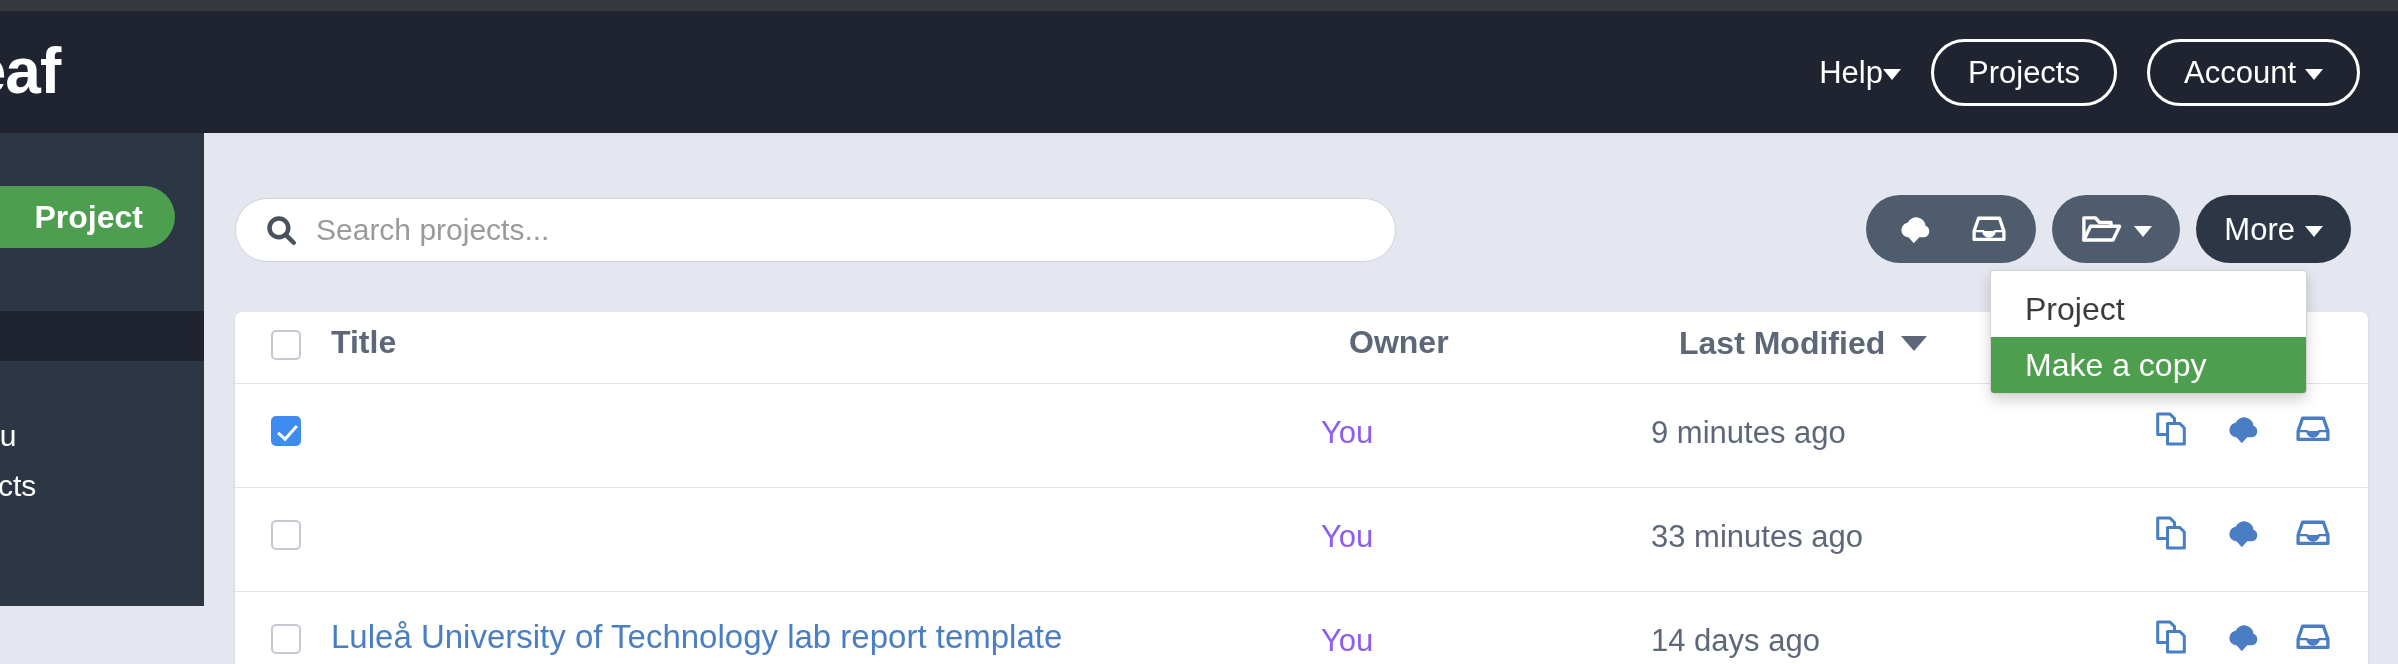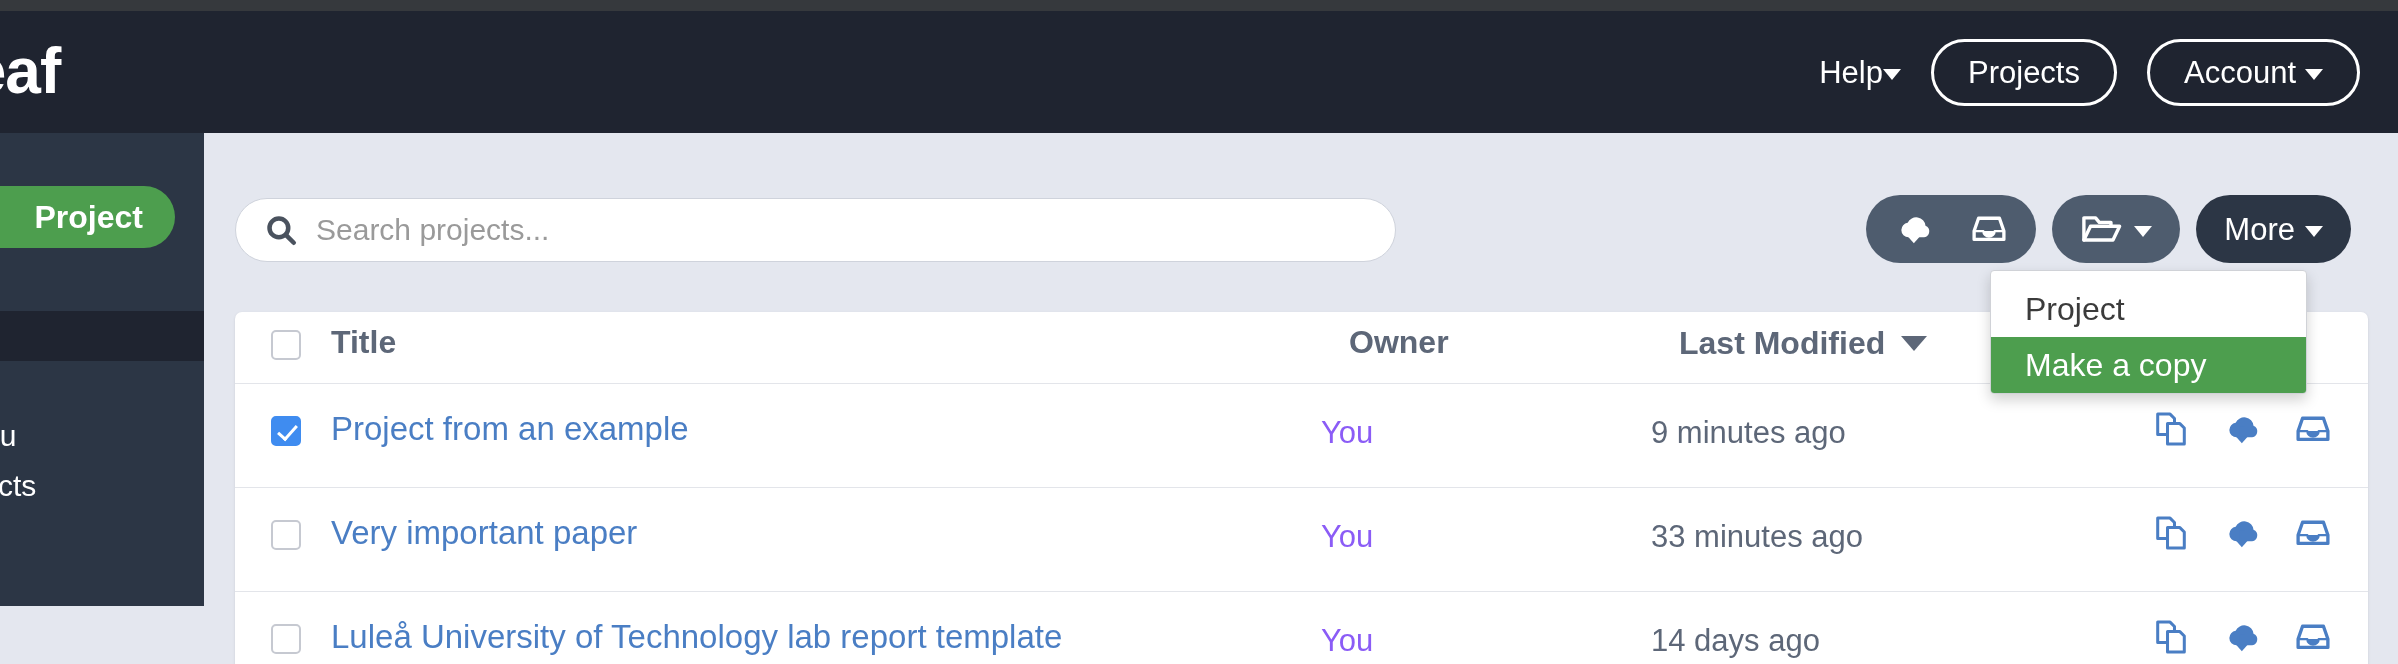--- a/index.html
+++ b/index.html
@@ -488,23 +488,20 @@
         <div class="col-modified">
           <span class="th-label">Last Modified</span>
           <span class="sort-caret"></span>
         </div>
         <div class="col-actions"></div>
       </div>
 
       <div class="trow">
         <div class="col-title">
           <span class="chk checked"></span>
-          <span class="title-wrap">
-            <a class="project-link">Project from an example</a>
-          </span>
         </div>
         <div class="col-owner">You</div>
         <div class="col-modified">9 minutes ago</div>
         <div class="col-actions">
           <span class="row-icon">
             <svg width="38" height="38" viewBox="0 0 24 24" fill="none" stroke="#4a7ec4" stroke-width="1.9" stroke-linejoin="round">
               <path d="M3.6 2.6 H11.4 L14.2 5.4 V15.4 H3.6 Z"></path>
               <path d="M9.8 8.6 H17.6 L20.4 11.4 V21.4 H9.8 Z" fill="#ffffff"></path>
             </svg>
           </span>
@@ -520,23 +517,20 @@
               <path d="M2.6 11.3 L5.4 3.2 H18.6 L21.4 11.3 V16.6 H2.6 Z"></path>
               <path d="M2.6 11.3 H8.4 A3.6 3.6 0 0 0 15.6 11.3 H21.4" fill="#4a7ec4" stroke="#4a7ec4" stroke-width="1.4"></path>
             </svg>
           </span>
         </div>
       </div>
 
       <div class="trow">
         <div class="col-title">
           <span class="chk"></span>
-          <span class="title-wrap">
-            <a class="project-link">Very important paper</a>
-          </span>
         </div>
         <div class="col-owner">You</div>
         <div class="col-modified">33 minutes ago</div>
         <div class="col-actions">
           <span class="row-icon">
             <svg width="38" height="38" viewBox="0 0 24 24" fill="none" stroke="#4a7ec4" stroke-width="1.9" stroke-linejoin="round">
               <path d="M3.6 2.6 H11.4 L14.2 5.4 V15.4 H3.6 Z"></path>
               <path d="M9.8 8.6 H17.6 L20.4 11.4 V21.4 H9.8 Z" fill="#ffffff"></path>
             </svg>
           </span>

